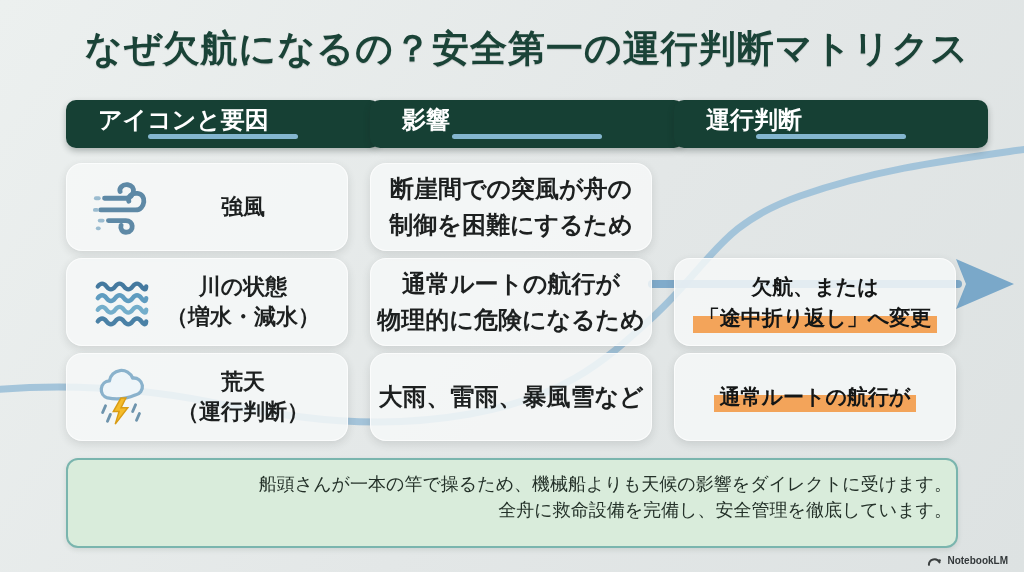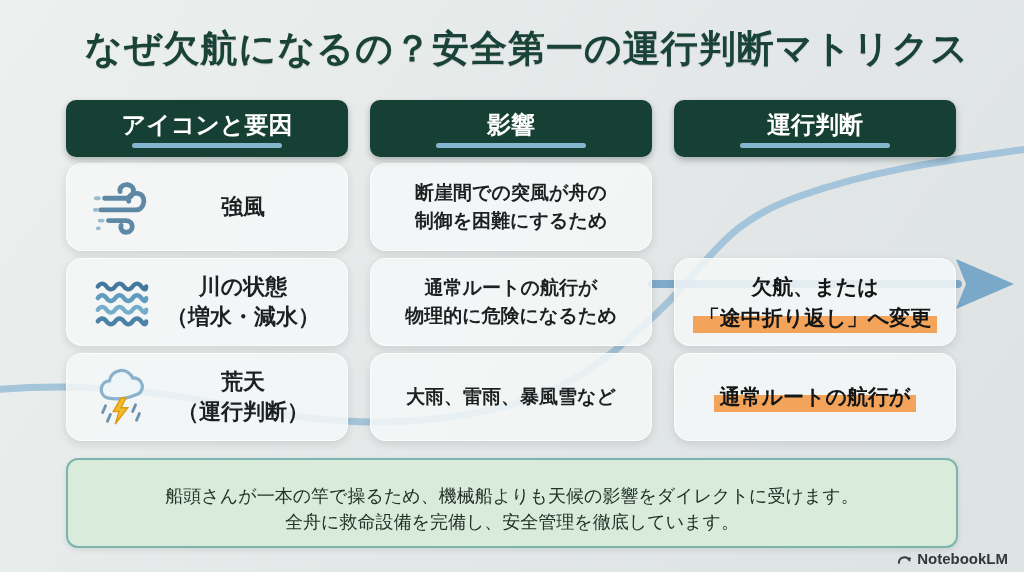--- a/index.html
+++ b/index.html
@@ -5,56 +5,56 @@
   html,body{margin:0;padding:0;}
   body{width:1024px;height:572px;overflow:hidden;font-family:"Liberation Sans","DejaVu Sans",sans-serif;}
   .canvas{position:relative;width:1024px;height:572px;
     background:linear-gradient(125deg,#ecf0ef 0%,#e3e7e7 55%,#dde2e2 100%);}
   .flow{position:absolute;left:0;top:0;width:1024px;height:572px;z-index:0;}
 
   .title{position:absolute;top:24px;left:15px;width:100%;text-align:center;margin:0;
     font-size:37px;font-weight:800;letter-spacing:1px;color:var(--title-green);z-index:1;
     text-shadow:0 1px 1px rgba(0,0,0,.15);}
 
-  .col-header{position:absolute;top:100px;width:282px;height:57px;background:var(--header-green);
-    border-radius:10px;display:flex;align-items:center;justify-content:center;z-index:2;
-    box-shadow:0 3px 6px rgba(25,40,38,.30);}
+  .col-header{position:absolute;top:100px;width:282px;height:48px;background:var(--header-green);
+    border-radius:10px;display:flex;align-items:center;z-index:2;
+    box-shadow:0 3px 6px rgba(25,40,38,.30);padding-left:32px;}
   .col-header .hlabel{color:#ffffff;font-size:24px;font-weight:700;margin-bottom:8px;}
   .col-header .underline{position:absolute;bottom:9px;left:50%;transform:translateX(-50%);
     width:150px;height:5px;border-radius:3px;background:var(--underline-blue);}
 
   .c1{left:66px}.c2{left:370px}.c3{left:674px}
   .r1{top:163px}.r2{top:258px}.r3{top:353px}
 
   .card{position:absolute;width:282px;height:88px;box-sizing:border-box;
     background:rgba(246,248,248,.84);border:1px solid rgba(255,255,255,.7);border-radius:16px;
     box-shadow:0 3px 8px rgba(50,60,60,.14);z-index:1;
     display:flex;align-items:center;justify-content:center;}
 
   .factor-card{justify-content:flex-start;padding-left:24px;}
   .icon{width:62px;height:62px;flex:0 0 62px;}
   .factor-label{flex:1;text-align:center;font-size:22px;font-weight:700;color:var(--text-dark);
     line-height:1.35;margin-right:14px;white-space:pre-line;}
 
-  .impact-text{text-align:center;font-size:19px;font-weight:600;color:var(--text-dark);line-height:1.5;}
+  .impact-text{text-align:center;font-size:24px;font-weight:600;color:var(--text-dark);line-height:1.5;}
 
   .decision-card{flex-direction:column;}
   .dline{display:block;font-size:21px;font-weight:700;color:#141616;line-height:1.5;text-align:center;}
   .dline.hl{background:linear-gradient(to bottom,transparent 45%,var(--highlight-orange) 45%,
     var(--highlight-orange) 97%,transparent 97%);padding:0 6px;}
   .dline:empty{display:none;}
 
   .footer-box{position:absolute;left:66px;top:458px;width:892px;height:90px;box-sizing:border-box;
     background:var(--footer-bg);border:2px solid var(--footer-border);border-radius:12px;
     z-index:1;text-align:center;padding-top:7px;box-shadow:0 2px 5px rgba(50,70,60,.12);}
   .footer-title{margin:0 0 3px;font-size:22px;font-weight:800;color:var(--footer-title-green);}
-  .footer-body{margin:16px;font-size:18px;font-weight:500;color:#243129;line-height:1.45;}
+  .footer-body{margin:4px;font-size:18px;font-weight:500;color:#243129;line-height:1.45;text-align:right;}
 
   .attribution{position:absolute;right:16px;bottom:5px;display:flex;align-items:center;gap:5px;
-    z-index:2;color:#33383a;font-size:15px;font-weight:700;}
+    z-index:2;color:#33383a;font-size:10px;font-weight:700;}
 </style>
 </head>
 <body>
 
 <div class="canvas">
 
   <svg class="flow" viewBox="0 0 1024 572">
     <path d="M 1034 148 C 950 160 880 168 800 196 C 720 224 712 262 654 316 C 600 366 560 398 470 414 C 380 430 300 420 210 402 C 130 386 60 384 -10 390" fill="none" stroke="var(--flow-blue)" stroke-width="7" stroke-linecap="round" opacity="0.9"></path>
     <path d="M 652 284 H 958" fill="none" stroke="var(--arrow-blue)" stroke-width="8" stroke-linecap="round" opacity="0.95"></path>
     <polygon points="956,259 1014,284 956,309 966,284" fill="var(--arrow-blue)"></polygon>

